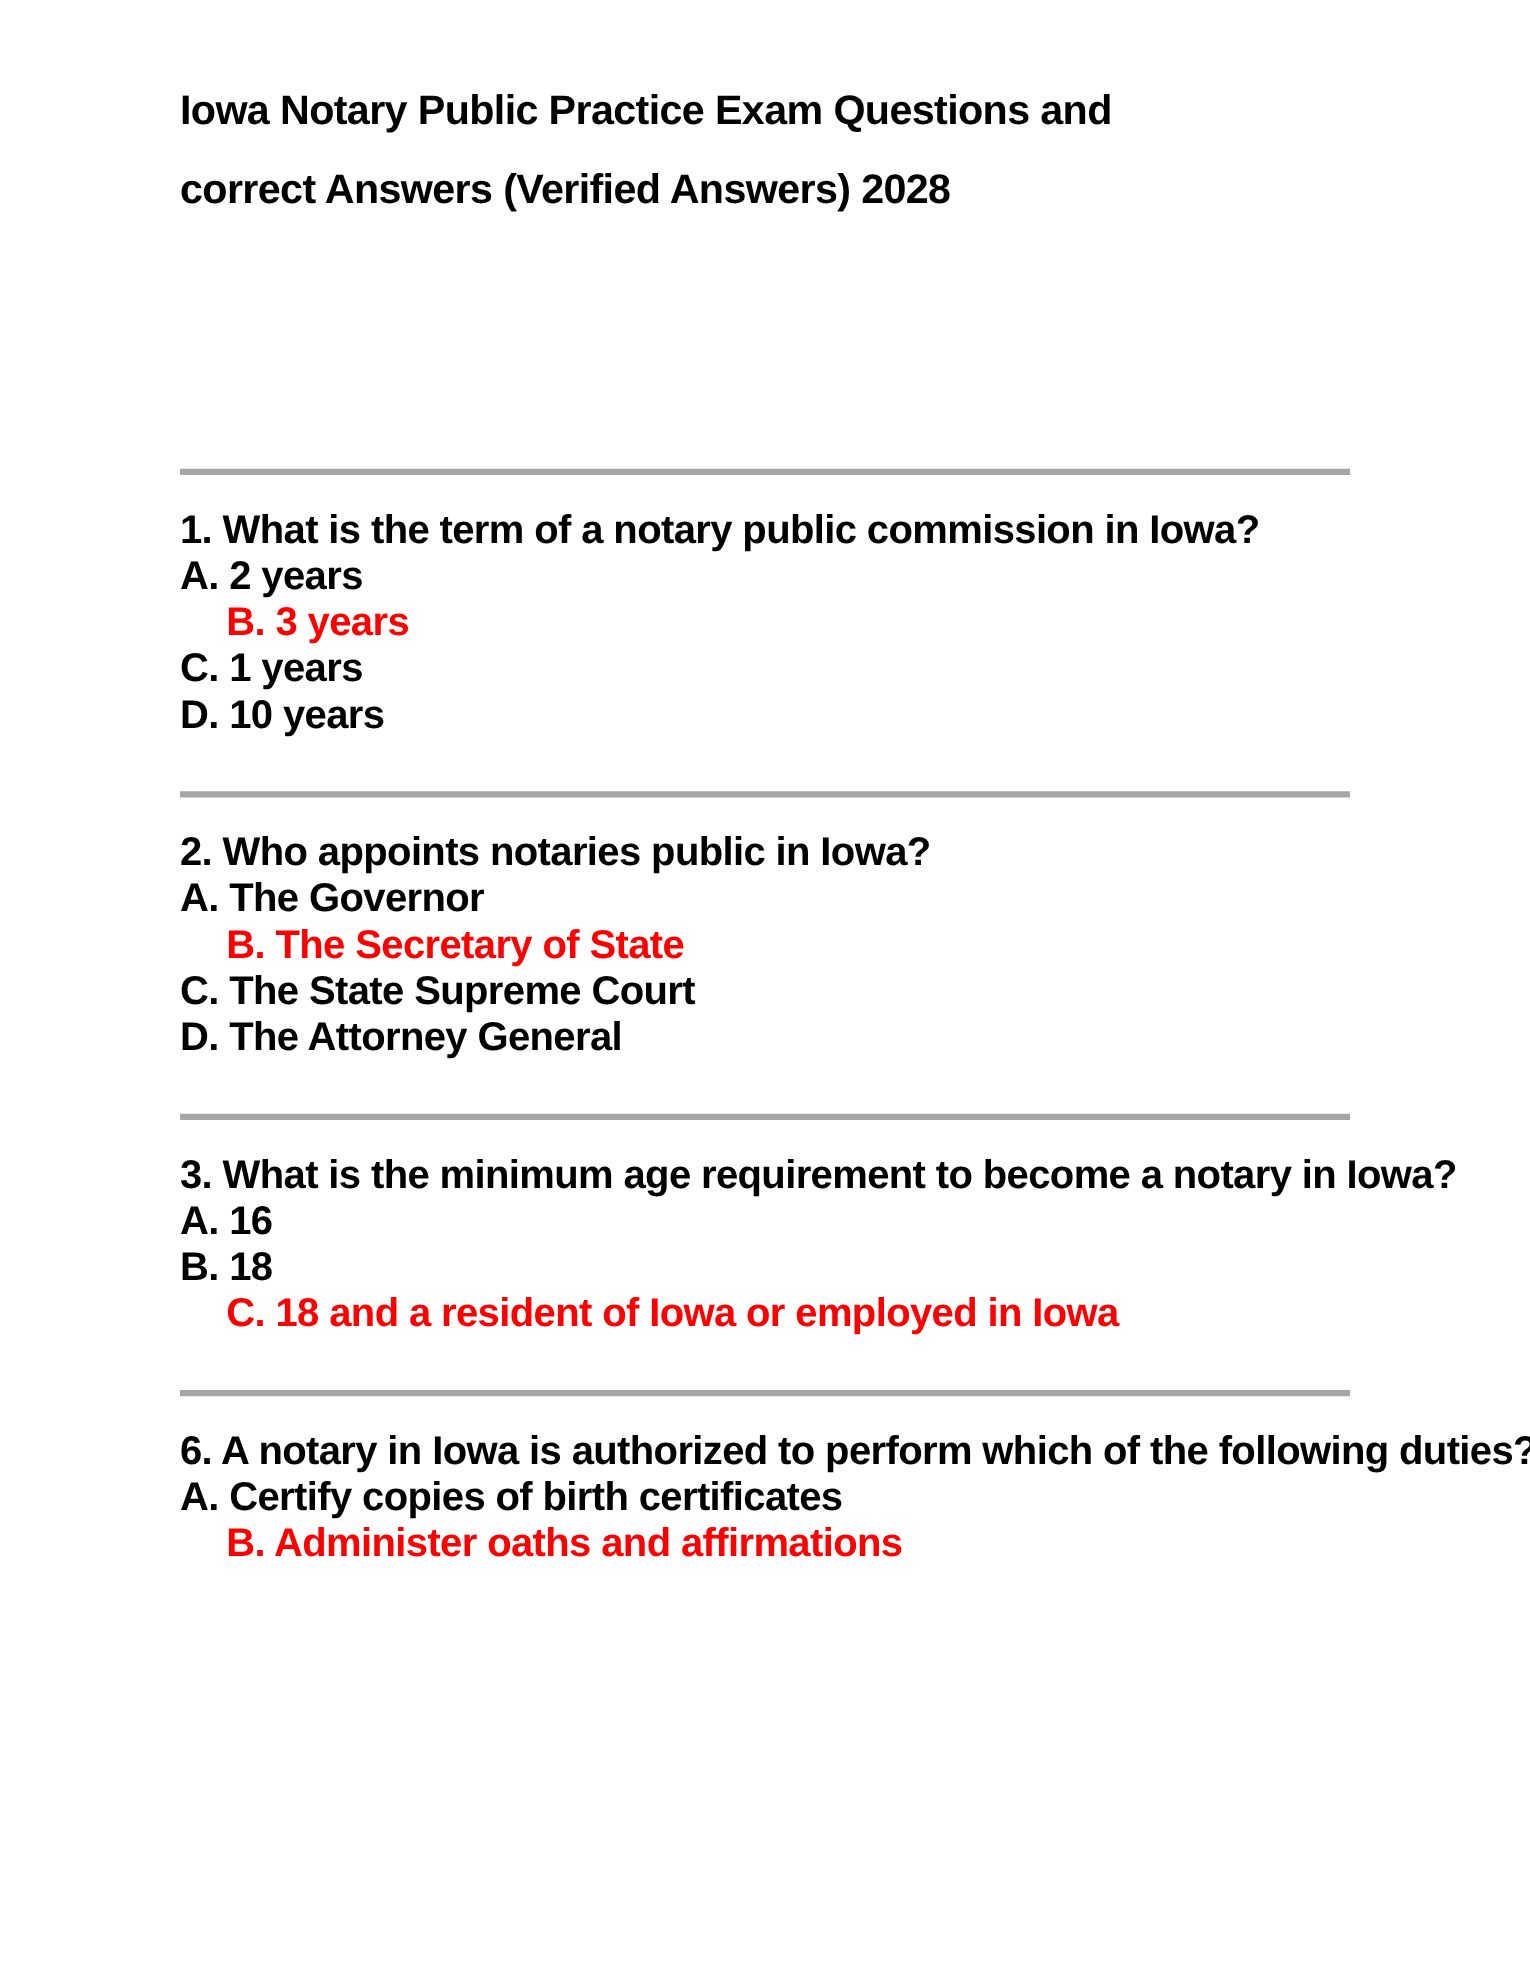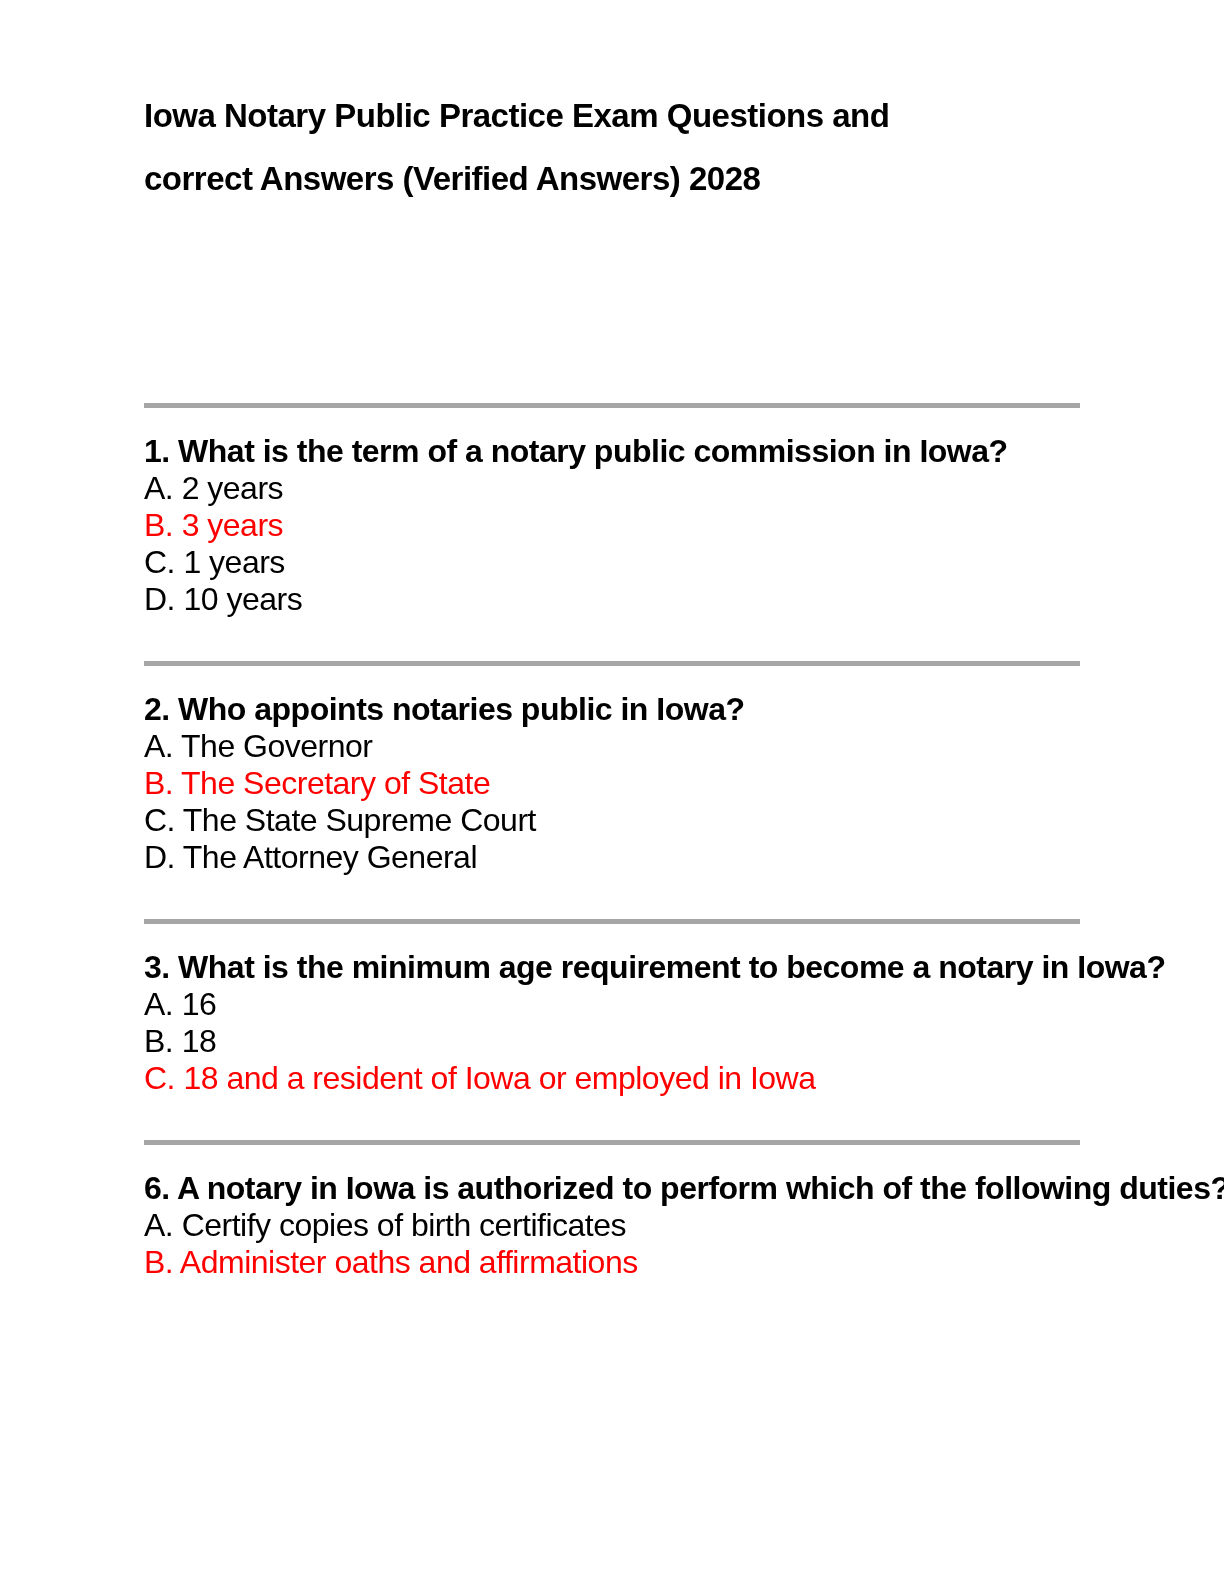--- a/index.html
+++ b/index.html
@@ -14,21 +14,21 @@
     position: relative;
     width: 1224px;
     height: 1584px;
     background: var(--bg);
     font-family: "Liberation Sans", sans-serif;
     color: var(--text);
     overflow: hidden;
   }
   .title {
     margin: 0;
-    padding: 84px 0 0 144px;
+    padding: 56px 0 0 144px;
     font-size: 33px;
     line-height: 63px;
     font-weight: 700;
     letter-spacing: -0.5px;
   }
   .title-line { display: block; white-space: nowrap; }
   .questions {
     margin: 193px 0 0 144px;
     width: 936px;
   }
@@ -38,24 +38,25 @@
   }
   .question-block:last-child { padding-bottom: 0; border-bottom: none; }
   .question-text,
   .option {
     font-size: 32px;
     line-height: 37px;
     letter-spacing: -0.5px;
     white-space: nowrap;
   }
   .question-text { font-weight: 700; }
-  .option { font-weight: 400; }
+  .option { font-weight: 700; }
   .option.correct {
     color: var(--red);
-    font-weight: 400;
+    font-weight: 700;
+    margin-left: 37px;
   }
 </style>
 </head>
 <body>
 
 <div class="page">
   <h1 class="title">
     <span class="title-line">Iowa Notary Public Practice Exam Questions and</span>
     <span class="title-line">correct Answers (Verified Answers) 2028</span>
   </h1>

